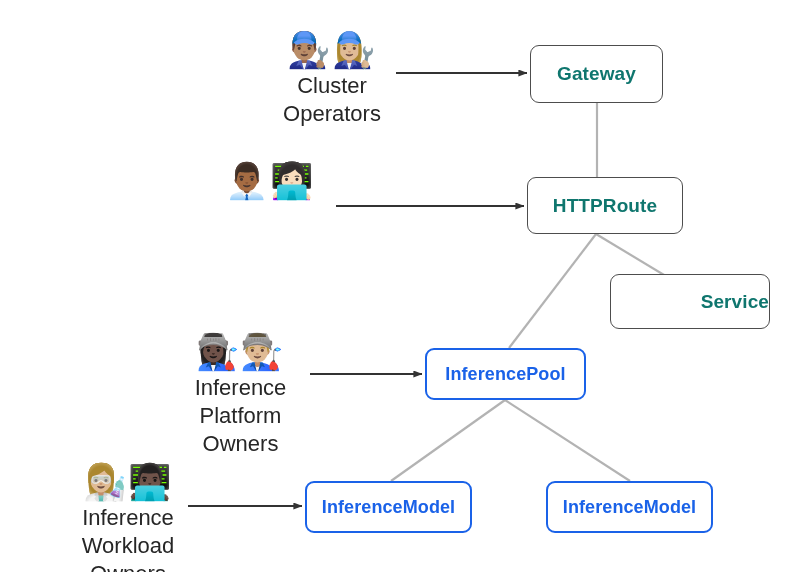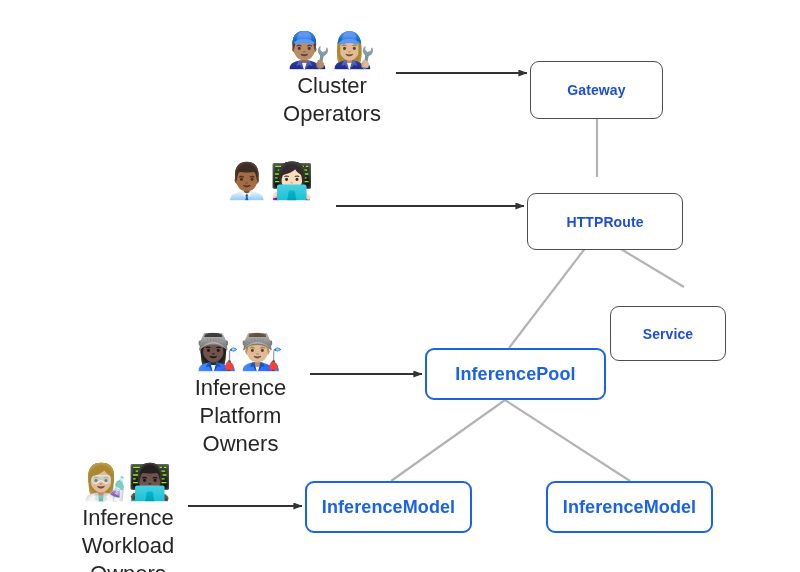--- a/index.html
+++ b/index.html
@@ -32,23 +32,22 @@
     align-items: center;
     justify-content: center;
     background: #ffffff;
     border-radius: 9px;
     font-weight: bold;
     letter-spacing: 0.1px;
     white-space: nowrap;
   }
   .node-std {
     border: 1.6px solid #4d4d4d;
-    color: #1d4ed8;
-    font-size: 14px;
-    margin-top: 16px;
+    color: #0f766e;
+    font-size: 19px;
   }
   .node-blue {
     border: 2.1px solid #1a62e8;
     color: #1a62e8;
     font-size: 18px;
   }
   .persona {
     position: absolute;
     box-sizing: border-box;
     display: flex;
@@ -98,24 +97,24 @@
       </g>
   </svg>
 
   <div id="node-group">
       <div class="node node-std" style="left: 530px; top: 45px; width: 133px; height: 58px;">
         <span>Gateway</span>
       </div>
       <div class="node node-std" style="left: 527px; top: 177px; width: 156px; height: 57px;">
         <span>HTTPRoute</span>
       </div>
-      <div class="node node-std" style="left: 610px; top: 290px; width: 116px; height: 55px;">
+      <div class="node node-std" style="left: 610px; top: 274px; width: 160px; height: 55px; justify-content: flex-end;">
         <span>Service</span>
       </div>
-      <div class="node node-blue" style="left: 425px; top: 348px; width: 181px; height: 52px;">
+      <div class="node node-blue" style="left: 425px; top: 348px; width: 161px; height: 52px;">
         <span>InferencePool</span>
       </div>
       <div class="node node-blue" style="left: 305px; top: 481px; width: 167px; height: 52px;">
         <span>InferenceModel</span>
       </div>
       <div class="node node-blue" style="left: 546px; top: 481px; width: 167px; height: 52px;">
         <span>InferenceModel</span>
       </div>
     </div>
   <div id="persona-group">

